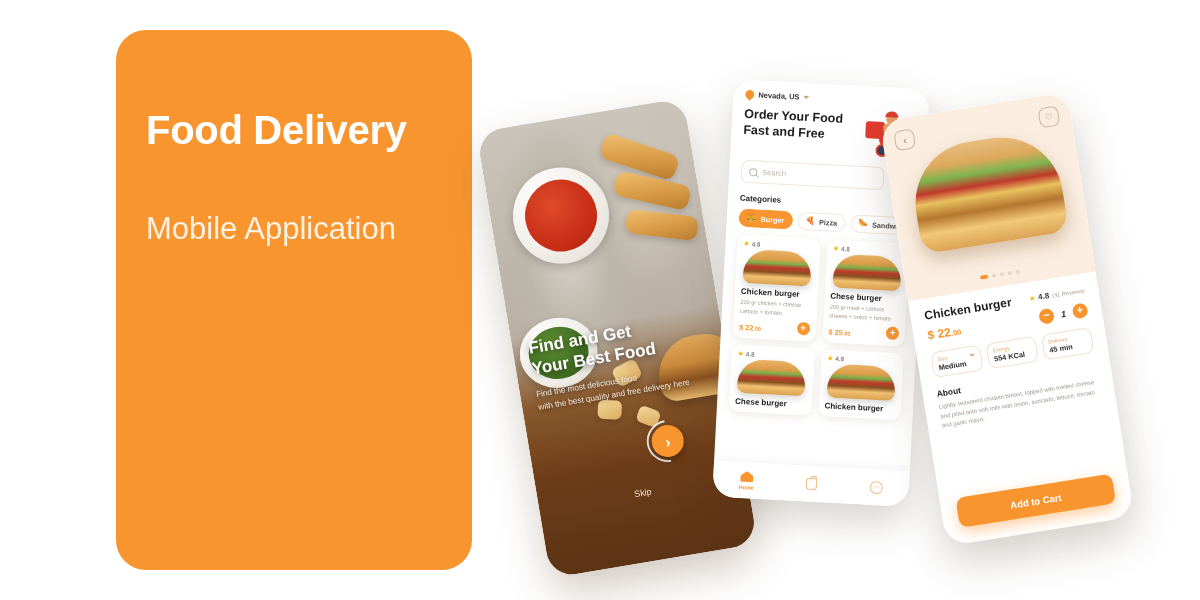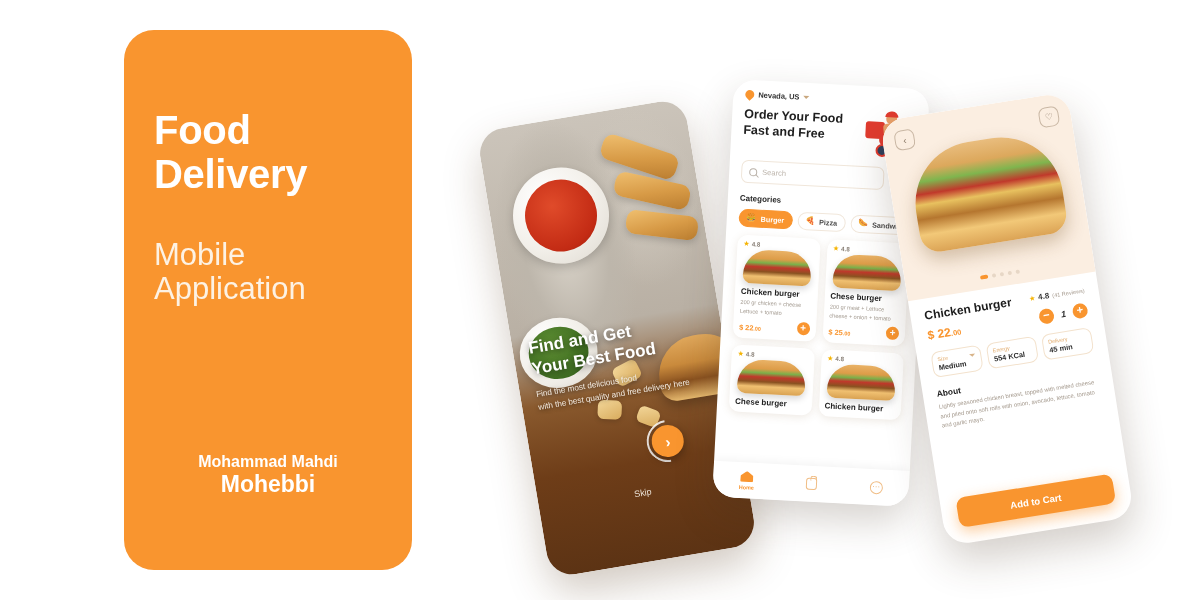--- a/index.html
+++ b/index.html
@@ -6,34 +6,34 @@
   html, body {
     width: 1200px; height: 600px;
     background: #ffffff;
     font-family: "Liberation Sans", sans-serif;
     overflow: hidden;
   }
   .stage { position: relative; width: 1200px; height: 600px; background: #fff; }
 
   
   .title-card {
-    position: absolute; left: 124px; top: 30px;
-    width: 288px; height: 540px;
+    position: absolute; left: 116px; top: 30px;
+    width: 356px; height: 540px;
     background: #F9952F;
     border-radius: 30px;
     padding: 78px 30px 30px 30px;
     display: flex; flex-direction: column;
   }
   .t-main {
     color: #ffffff; font-size: 40px; font-weight: bold;
     letter-spacing: -0.3px; line-height: 1.1;
   }
   .t-sub {
     color: #fdf2e4; font-size: 31px; font-weight: 400;
-    margin-top: 42px; line-height: 1.1;
+    margin-top: 60px; line-height: 1.1;
   }
   .t-note {
     color: #fbe6cc; font-size: 20px; font-weight: 400;
     margin-top: 33px;
   }
   .credit { margin-top: auto; text-align: center; padding-bottom: 42px; }
   .c-by { color: #fde9d2; font-size: 21px; }
   .c-name { margin-top: 5px; color: #ffffff; font-size: 16px; font-weight: bold; }
   .c-name .last { font-size: 23px; font-weight: bold; }
 
@@ -263,21 +263,20 @@
 </style>
 </head>
 <body>
 
 <div class="stage">
 
   <div class="title-card">
     <div class="t-main">Food Delivery</div>
     <div class="t-sub">Mobile Application</div>
     <div class="credit">
-      <div class="c-name"><span>Mohammad Mahdi </span><span class="last">Mohebbi</span></div>
     </div>
   </div>
 
   <div class="phone phone1">
     <div class="p1-photo">
       <div class="sky"></div>
       <div class="bowl b1"></div>
       <div class="bowl b2"></div>
       <div class="dog d1"></div>
       <div class="dog d2"></div>

